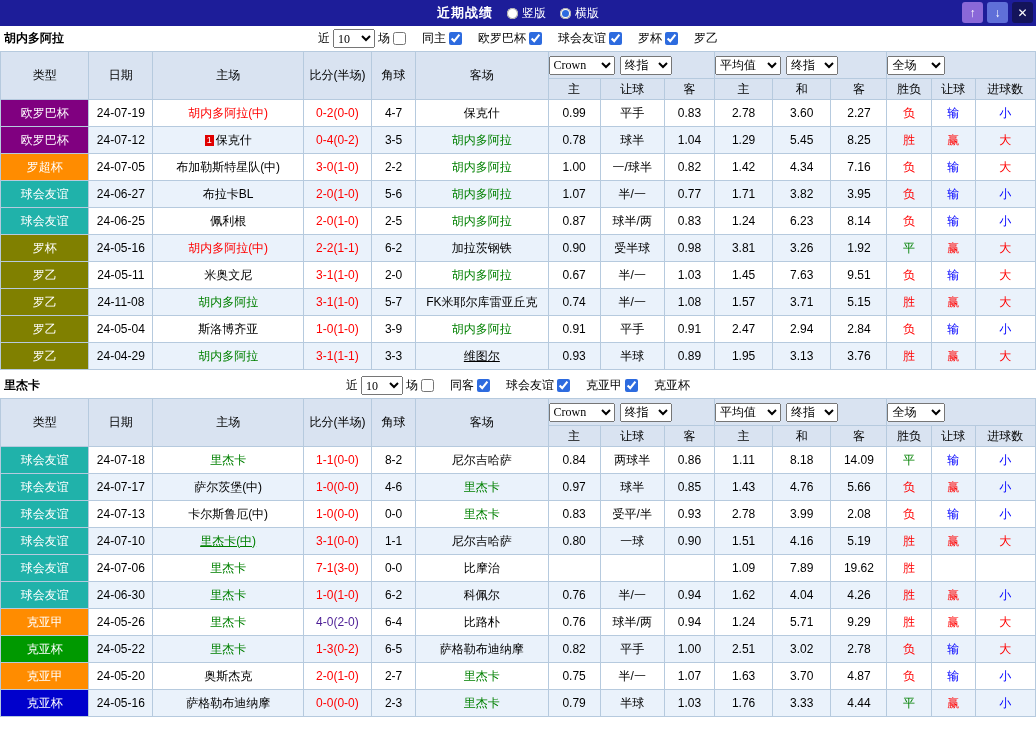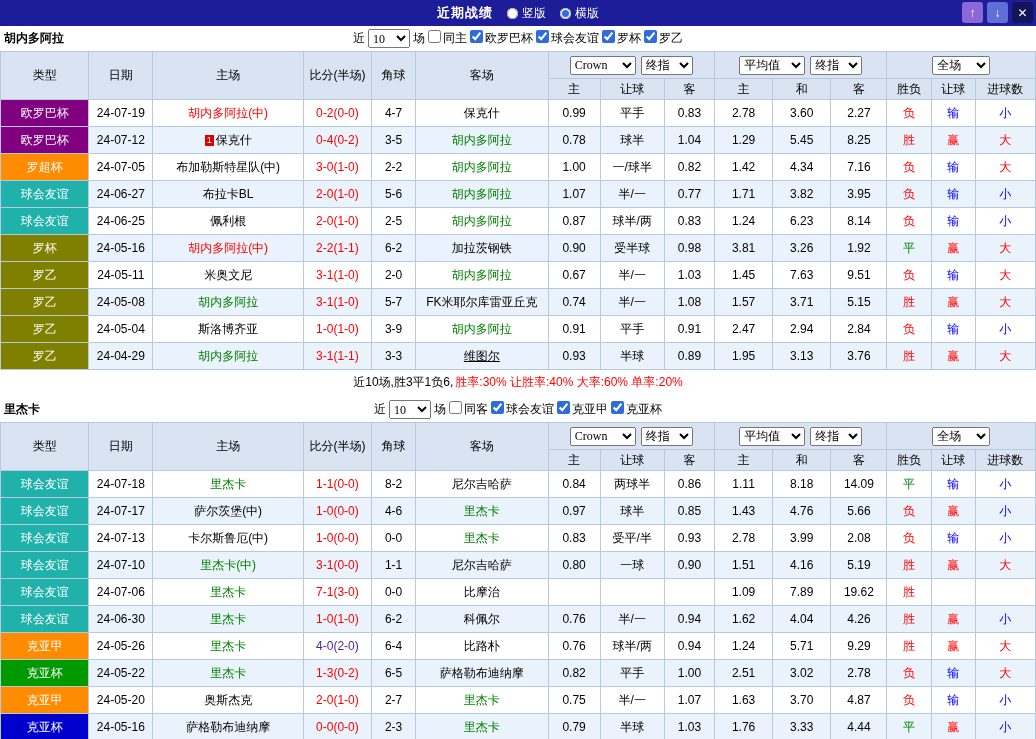--- a/index.html
+++ b/index.html
@@ -14,33 +14,33 @@
   .rdot.sel::after{content:"";position:absolute;left:2px;top:2px;right:2px;bottom:2px;border-radius:50%;background:#2d6bdf}
   .tb-btns{position:absolute;right:3px;top:2px;display:flex;gap:4px}
   .tb-btn{width:21px;height:21px;border-radius:3px;display:flex;align-items:center;justify-content:center;color:#fff;font-size:12px;font-weight:bold;cursor:pointer}
   .btn-up{background:#8a68d8}
   .btn-down{background:#5f6fd8}
   .btn-close{background:#14145a}
   
   .filterbar{height:25px;display:flex;align-items:center;position:relative;background:#fff}
   .teamname{position:absolute;left:4px;font-weight:bold}
   .fctr{width:100%;display:flex;align-items:center;justify-content:center;gap:3px}
-  .cb{display:inline-flex;align-items:flex-start;gap:2px;cursor:pointer}
+  .cb{display:inline-flex;align-items:center;gap:16px;cursor:pointer}
   input[type=checkbox]{width:13px;height:13px;margin:0;accent-color:#2d6bdf}
   select{height:19px;font-size:12px;font-family:Liberation Serif, serif}
   .sel-bk{width:66px}.sel-fin{width:52px}.sel-avg{width:66px}.sel-full{width:58px}.sel-cnt{width:42px}
   
   .grid{width:1036px;border-collapse:collapse;table-layout:fixed}
   .grid th,.grid td{border:1px solid #b6cade;text-align:center;padding:0;white-space:nowrap;overflow:hidden}
   .grid thead th{background:#d9e3f1;font-weight:normal}
   .grid thead .ddrow th{height:26px}
   .grid thead .lblrow th{height:20px}
   .grid tbody td{height:26px}
   .grid tbody tr:nth-child(even) td{background:#eaf2fb}
-  .ddwrap{display:flex;justify-content:center;align-items:center;gap:5px}
+  .ddwrap{display:flex;align-items:center;gap:5px}
   .mini-badge{display:inline-block;background:#e00000;color:#fff;font-size:9px;line-height:11px;padding:0 2px;margin-right:2px;vertical-align:1px}
   .summary{height:24px;display:flex;align-items:center;justify-content:center;gap:2px;background:#fff}
   .summary .hl{color:#ff0000}
   .sec2{margin-top:3px}
 </style>
 </head>
 <body>
 
 <div class="titlebar">
   <div class="tb-center">
@@ -269,21 +269,21 @@
           <td>1.03</td>
           <td>1.45</td>
           <td>7.63</td>
           <td>9.51</td>
           <td style="color: rgb(255, 0, 0);">负</td>
           <td style="color: rgb(0, 0, 255);">输</td>
           <td style="color: rgb(255, 0, 0);">大</td>
         </tr>
         <tr>
           <td style="background: rgb(128, 128, 0); color: rgb(255, 255, 255);">罗乙</td>
-          <td>24-05-08</td>
+          <td>24-11-08</td>
           <td style="color: rgb(0, 128, 0);">胡内多阿拉</td>
           <td style="color: rgb(255, 0, 0);">3-1(1-0)</td>
           <td>5-7</td>
           <td style="color: rgb(0, 0, 0);">FK米耶尔库雷亚丘克</td>
           <td>0.74</td>
           <td>半/一</td>
           <td>1.08</td>
           <td>1.57</td>
           <td>3.71</td>
           <td>5.15</td>
@@ -320,24 +320,20 @@
           <td>0.89</td>
           <td>1.95</td>
           <td>3.13</td>
           <td>3.76</td>
           <td style="color: rgb(255, 0, 0);">胜</td>
           <td style="color: rgb(255, 0, 0);">赢</td>
           <td style="color: rgb(255, 0, 0);">大</td>
         </tr>
       </tbody>
   </table>
-  <div class="summary">
-    <span>近10场,胜3平1负6,</span>
-    <span class="hl"> 胜率:30% 让胜率:40% 大率:60% 单率:20%</span>
-  </div>
 </div>
 
 <div class="section sec2">
   <div class="filterbar">
     <span class="teamname">里杰卡</span>
     <div class="fctr">
       <span>近</span>
       <select class="sel-cnt"><option>10</option></select>
       <span>场</span>
       <label class="cb">
@@ -464,21 +460,21 @@
           <td>2.78</td>
           <td>3.99</td>
           <td>2.08</td>
           <td style="color: rgb(255, 0, 0);">负</td>
           <td style="color: rgb(0, 0, 255);">输</td>
           <td style="color: rgb(0, 0, 255);">小</td>
         </tr>
         <tr>
           <td style="background: rgb(32, 178, 170); color: rgb(255, 255, 255);">球会友谊</td>
           <td>24-07-10</td>
-          <td style="color: rgb(0, 128, 0);">里杰卡(中)</td>
+          <td style="color: rgb(0, 128, 0); text-decoration: underline;">里杰卡(中)</td>
           <td style="color: rgb(255, 0, 0);">3-1(0-0)</td>
           <td>1-1</td>
           <td style="color: rgb(0, 0, 0);">尼尔吉哈萨</td>
           <td>0.80</td>
           <td>一球</td>
           <td>0.90</td>
           <td>1.51</td>
           <td>4.16</td>
           <td>5.19</td>
           <td style="color: rgb(255, 0, 0);">胜</td>

